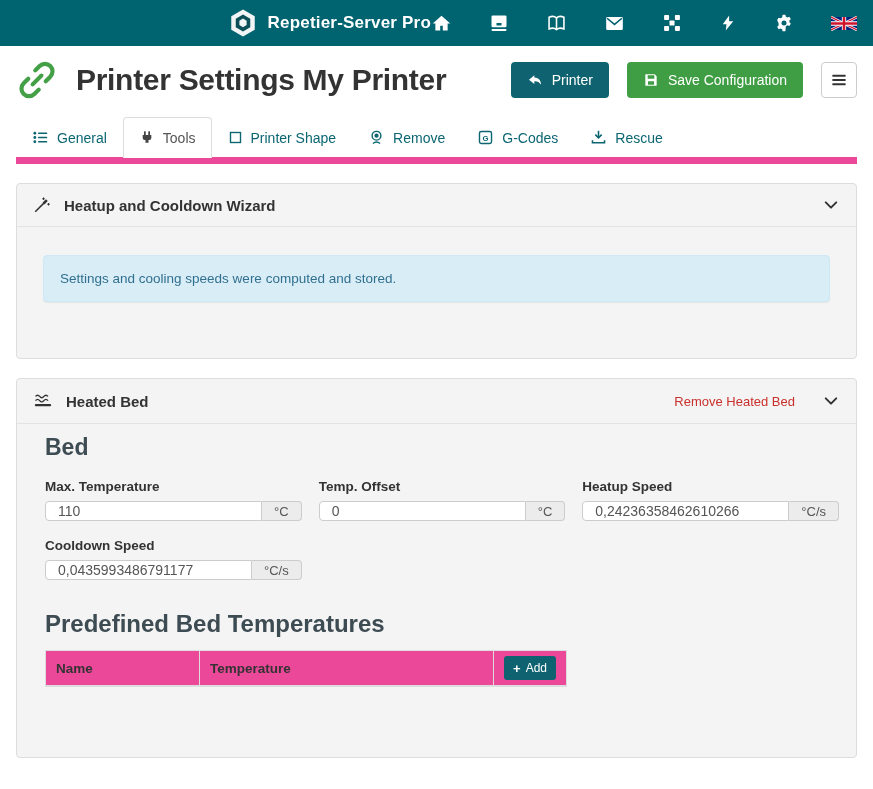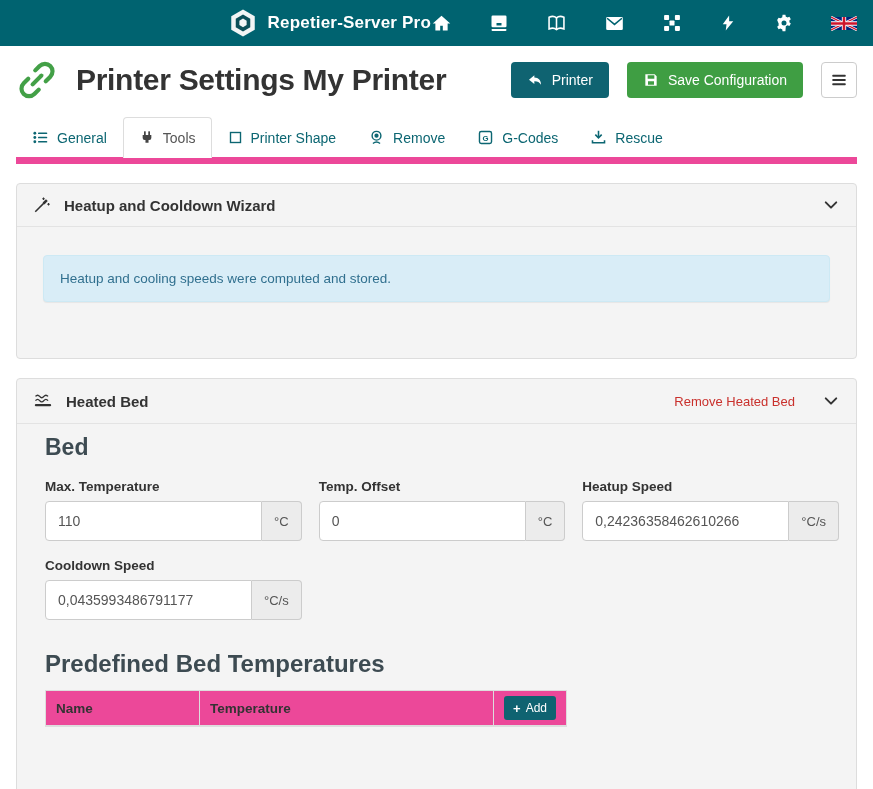--- a/index.html
+++ b/index.html
@@ -54,21 +54,21 @@
                 padding:15px 16px; color:#31708f; font-size:13.5px;
                 box-shadow:0 1px 1px rgba(0,0,0,.06); }
 
   .bed-body { padding:8px 28px 70px 28px; }
   .bed-heading { font-size:23px; font-weight:700; color:#3d4b52; margin:2px 0 18px 0; }
 
   .form-grid { display:grid; grid-template-columns:1fr 1fr 1fr; column-gap:34px; row-gap:20px;gap:17px; }
   .form-group label { display:block; font-size:13.5px; font-weight:700; color:#333; margin-bottom:7px; }
   .input-group { display:flex; width:100%; }
   .input-group input {
-    flex:1; min-width:0; height:40px; padding:0 12px;
+    flex:1; min-width:0; height:20px; padding:0 12px;
     border:1px solid #ccc; border-radius:4px 0 0 4px;
     font-size:14px; color:#555; background:#fff;
     font-family:"Liberation Sans", sans-serif;
   }
   .addon { display:flex; align-items:center; padding:0 12px; background:#ececec;
            border:1px solid #ccc; border-left:none; border-radius:0 4px 4px 0;
            color:#555; font-size:13px; white-space:nowrap; }
 
   .table-heading { font-size:24px; font-weight:700; color:#3d4b52; margin:30px 0 12px 0; }
   table.temp-table { border-collapse:collapse; width:522px; }
@@ -286,21 +286,21 @@
         </svg>
     </span>
     <span class="panel-title">Heatup and Cooldown Wizard</span>
     <span class="chevron">
       <svg viewBox="0 0 24 24" width="18" height="18">
           <path d="M5 8.5 L12 15.5 L19 8.5" fill="none" stroke="#333" stroke-width="2.6" stroke-linecap="round" stroke-linejoin="round"></path>
         </svg>
     </span>
   </div>
   <div class="wizard-body">
-    <div class="alert-info">Heatup and cooling speeds were computed and stored.</div>
+    <div class="alert-info">Settings and cooling speeds were computed and stored.</div>
   </div>
 </section>
 
 <section class="panel">
   <div class="panel-header">
     <span style="display:flex;">
       <svg viewBox="0 0 24 24" width="20" height="20">
           <g fill="none" stroke="#333" stroke-width="1.7">
             <path d="M3 6.5 q2.5-3 5 0 t5 0 t5 0"></path>
             <path d="M3 11.5 q2.5-3 5 0 t5 0 t5 0"></path>

